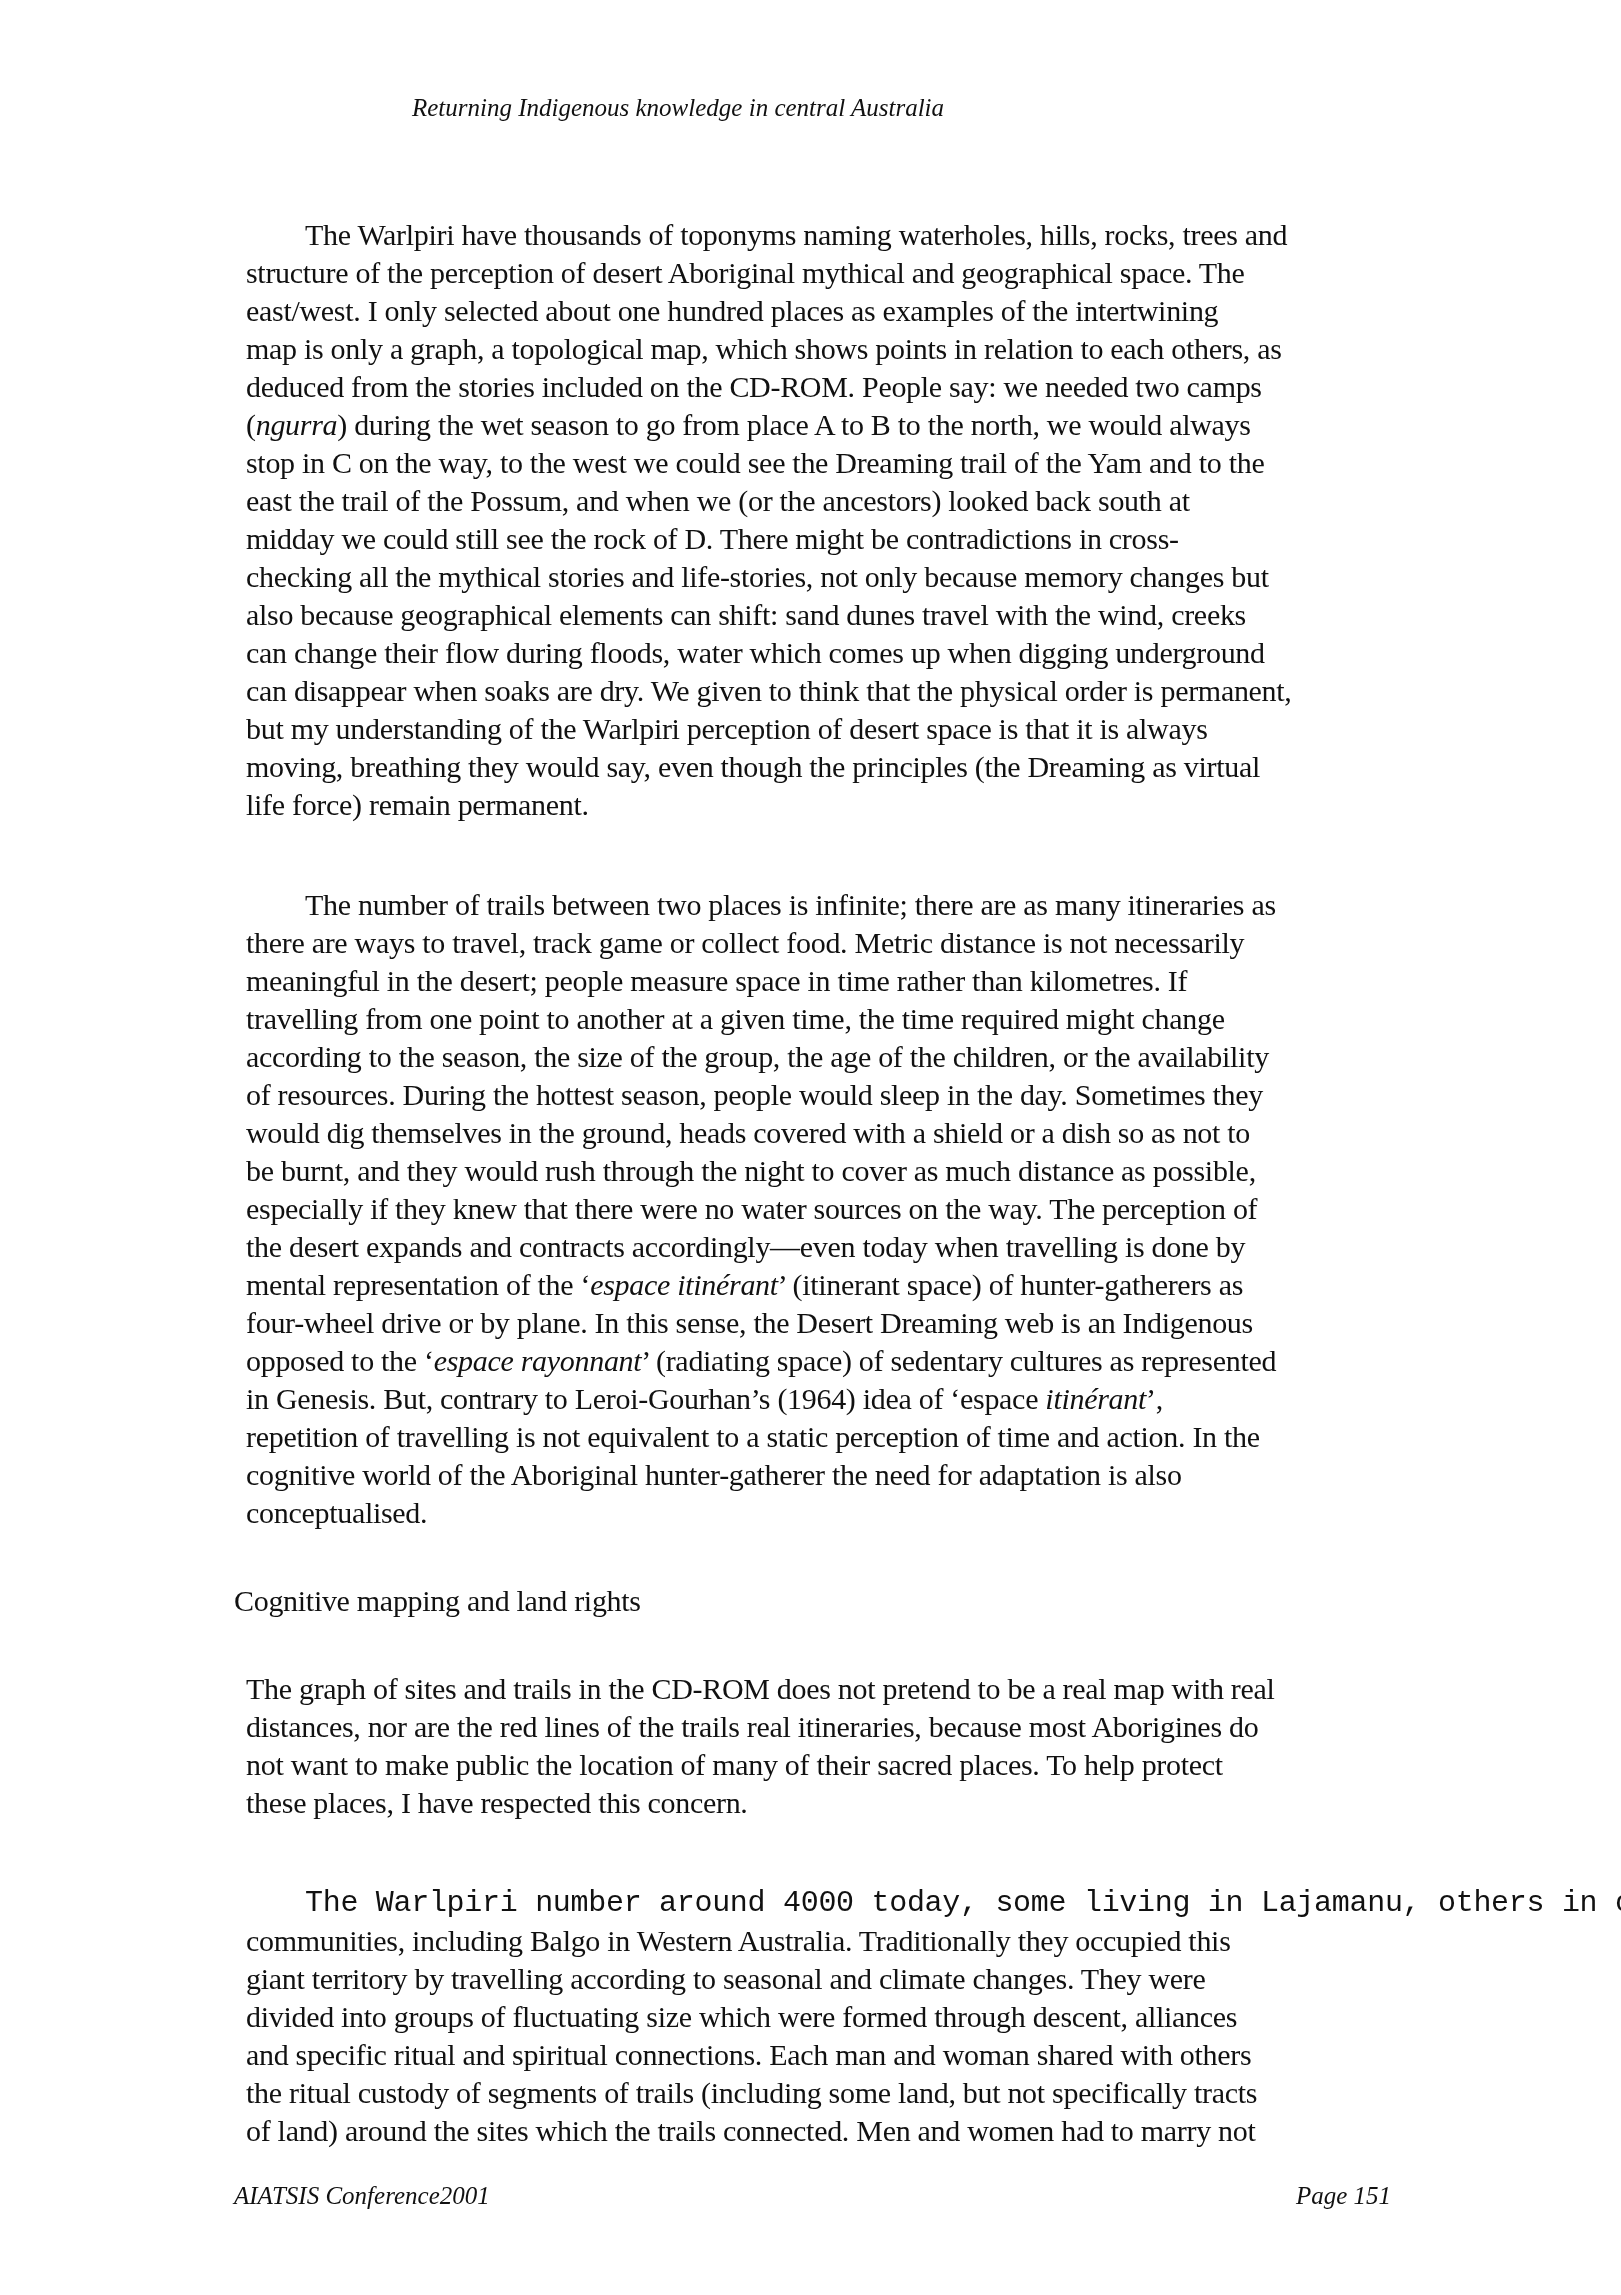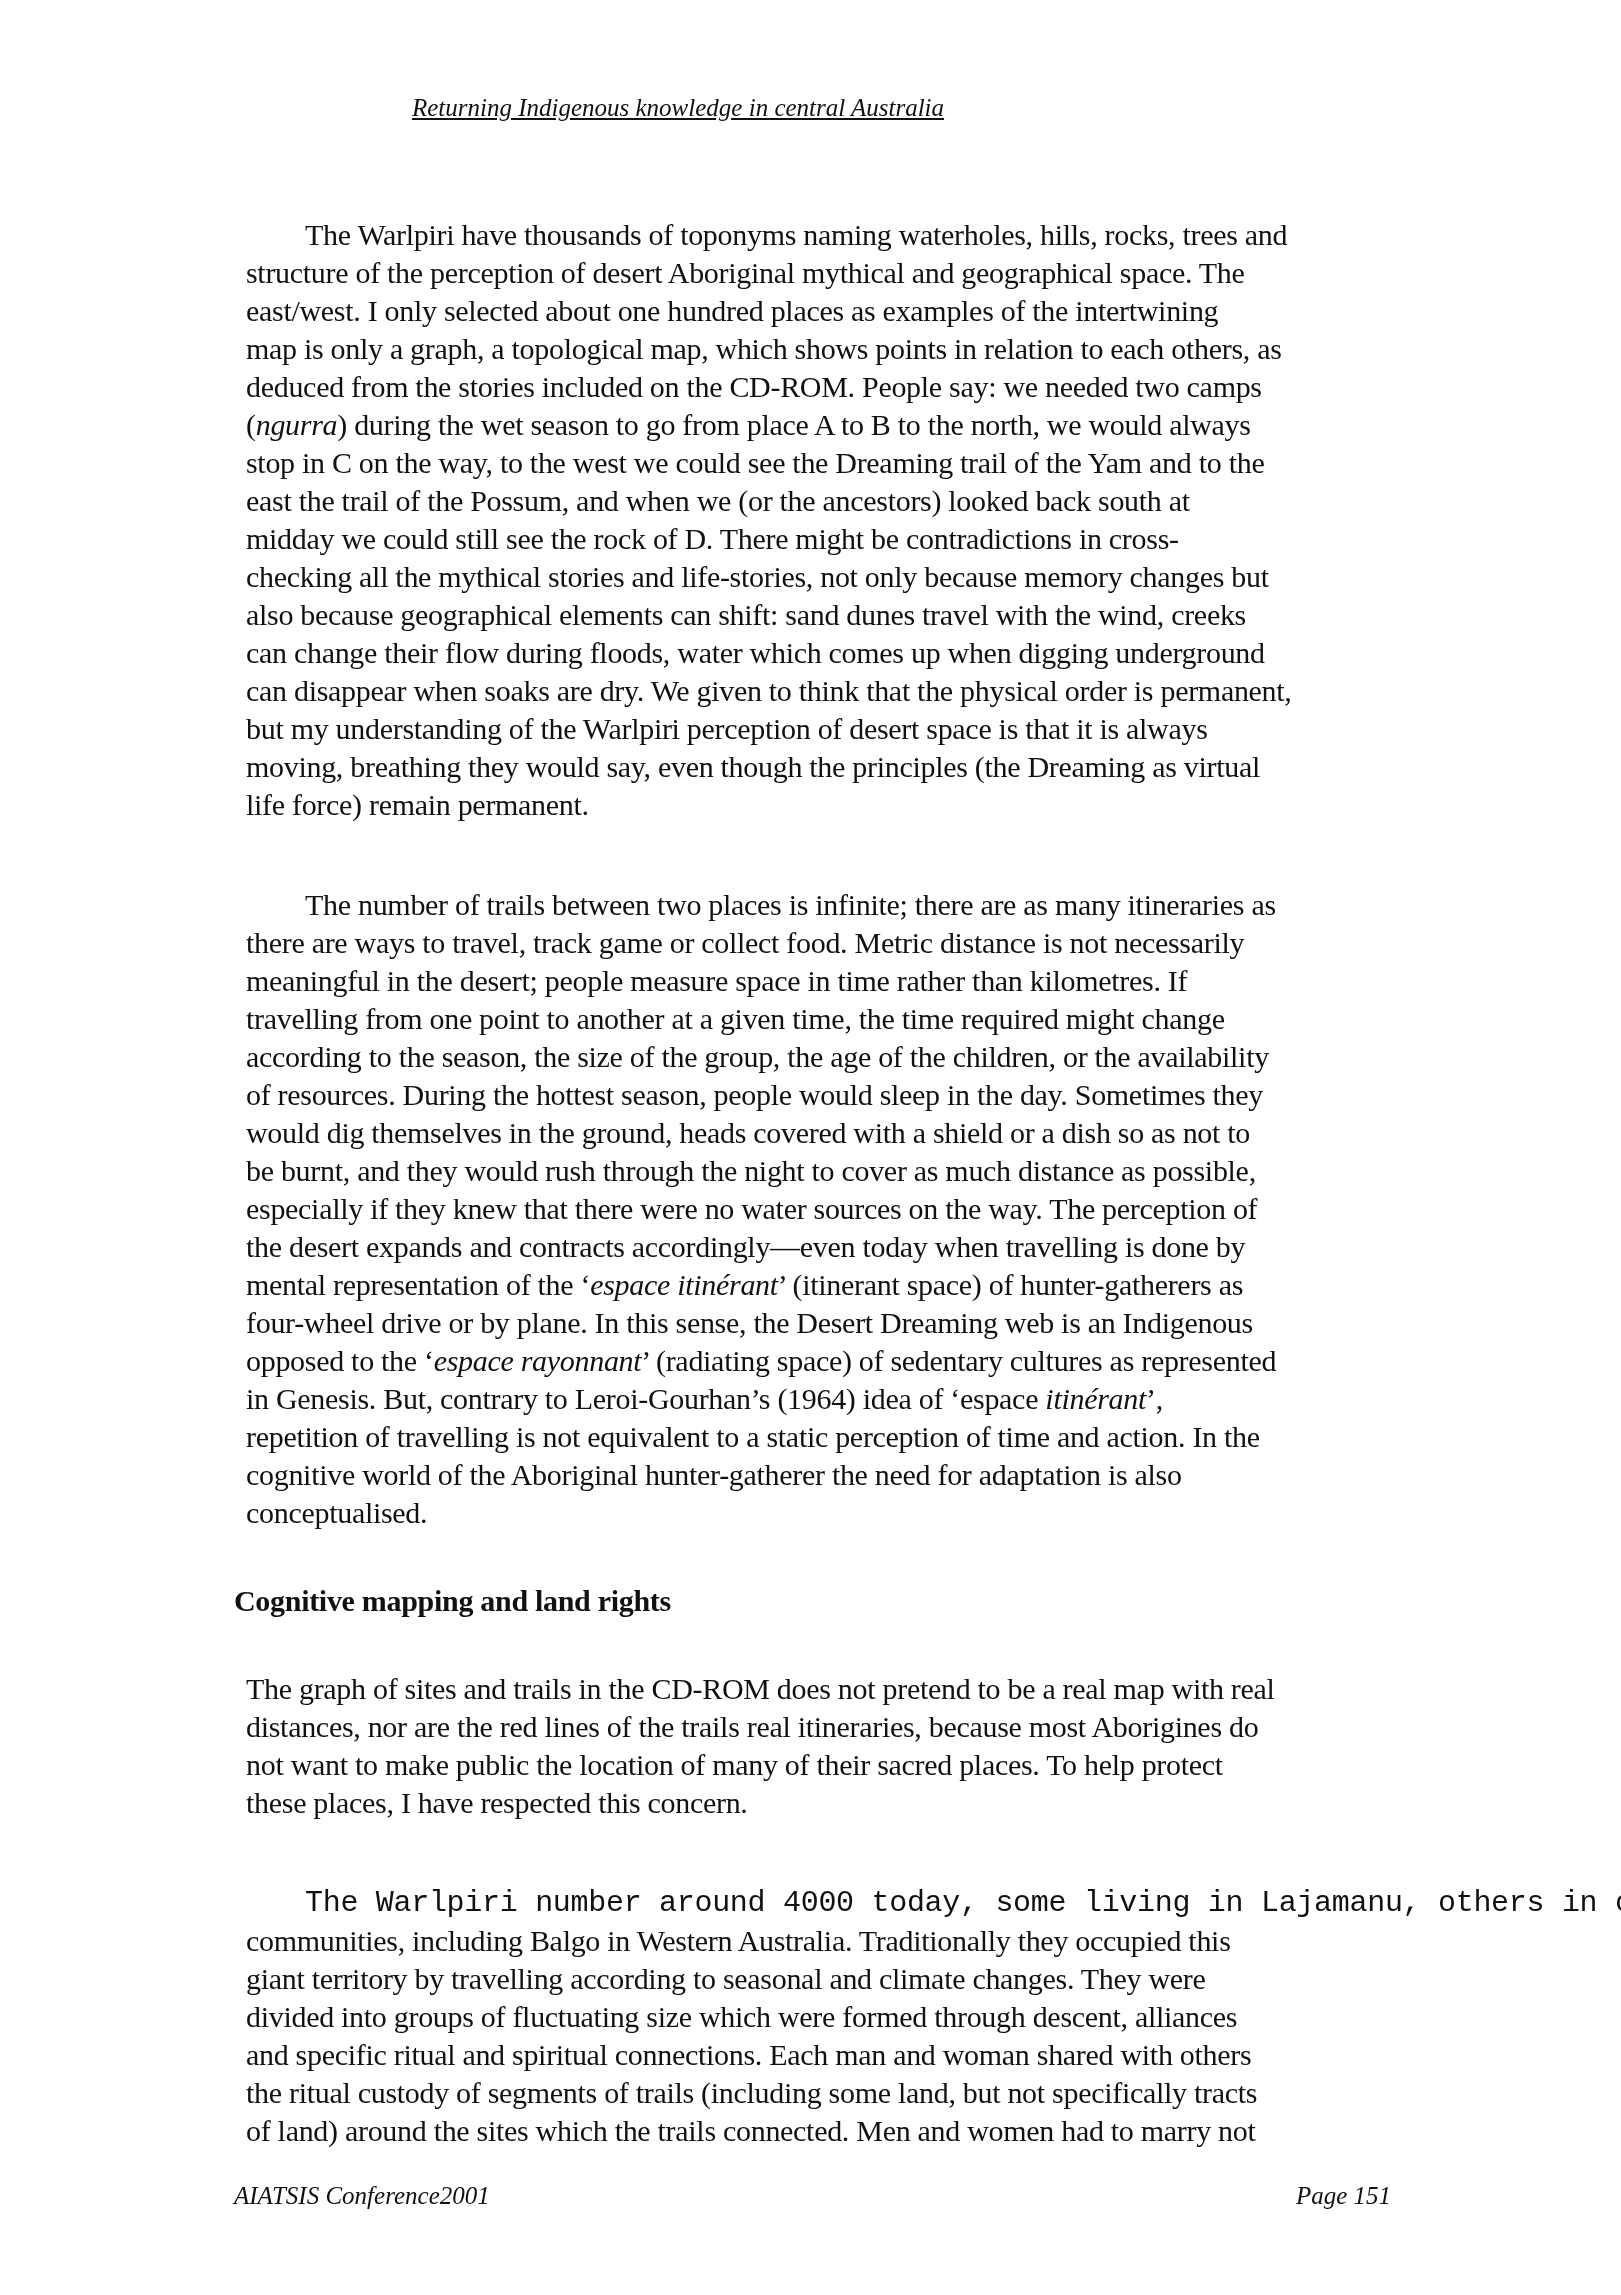--- a/index.html
+++ b/index.html
@@ -1,24 +1,24 @@
 <!DOCTYPE html>
 <html style="font-size:14.7px"><head>
 <meta charset="utf-8">
 <style>
   html, body { margin: 0; padding: 0; background: #ffffff; }
   body { width: 1622px; height: 2296px; position: relative; overflow: hidden;
          font-family: "Liberation Serif", "DejaVu Serif", serif; color: #111; }
   .running-head { position: absolute; top: 92px; left: 0; width: 1356px; text-align: center;
-         font-style: italic; font-size: 25px; line-height: 31px; text-decoration: underline; }
+         font-style: italic; font-size: 25px; line-height: 31px; }
   .content { position: absolute; top: 191px; left: 234px; width: 1185px;
          font-size: 30px; line-height: 38px; letter-spacing: -0.3px; }
   .content p { margin: 12px; }
   .gap { height: 38px; }
-  .heading { font-weight: bold; margin: 0; }
+  .heading { font-weight: normal; margin: 0; }
   .footer { position: absolute; top: 2180px; left: 234px; width: 1166px; font-style: italic;
          font-size: 25px; line-height: 31px; }
   .footer .left { position: absolute; left: 0; }
   .footer .right { position: absolute; right: 9px; margin-left: 24px; }
   .line { display: block; white-space: nowrap; }
 </style>
 </head>
 <body>
 
 <div class="running-head">Returning Indigenous knowledge in central Australia</div>

